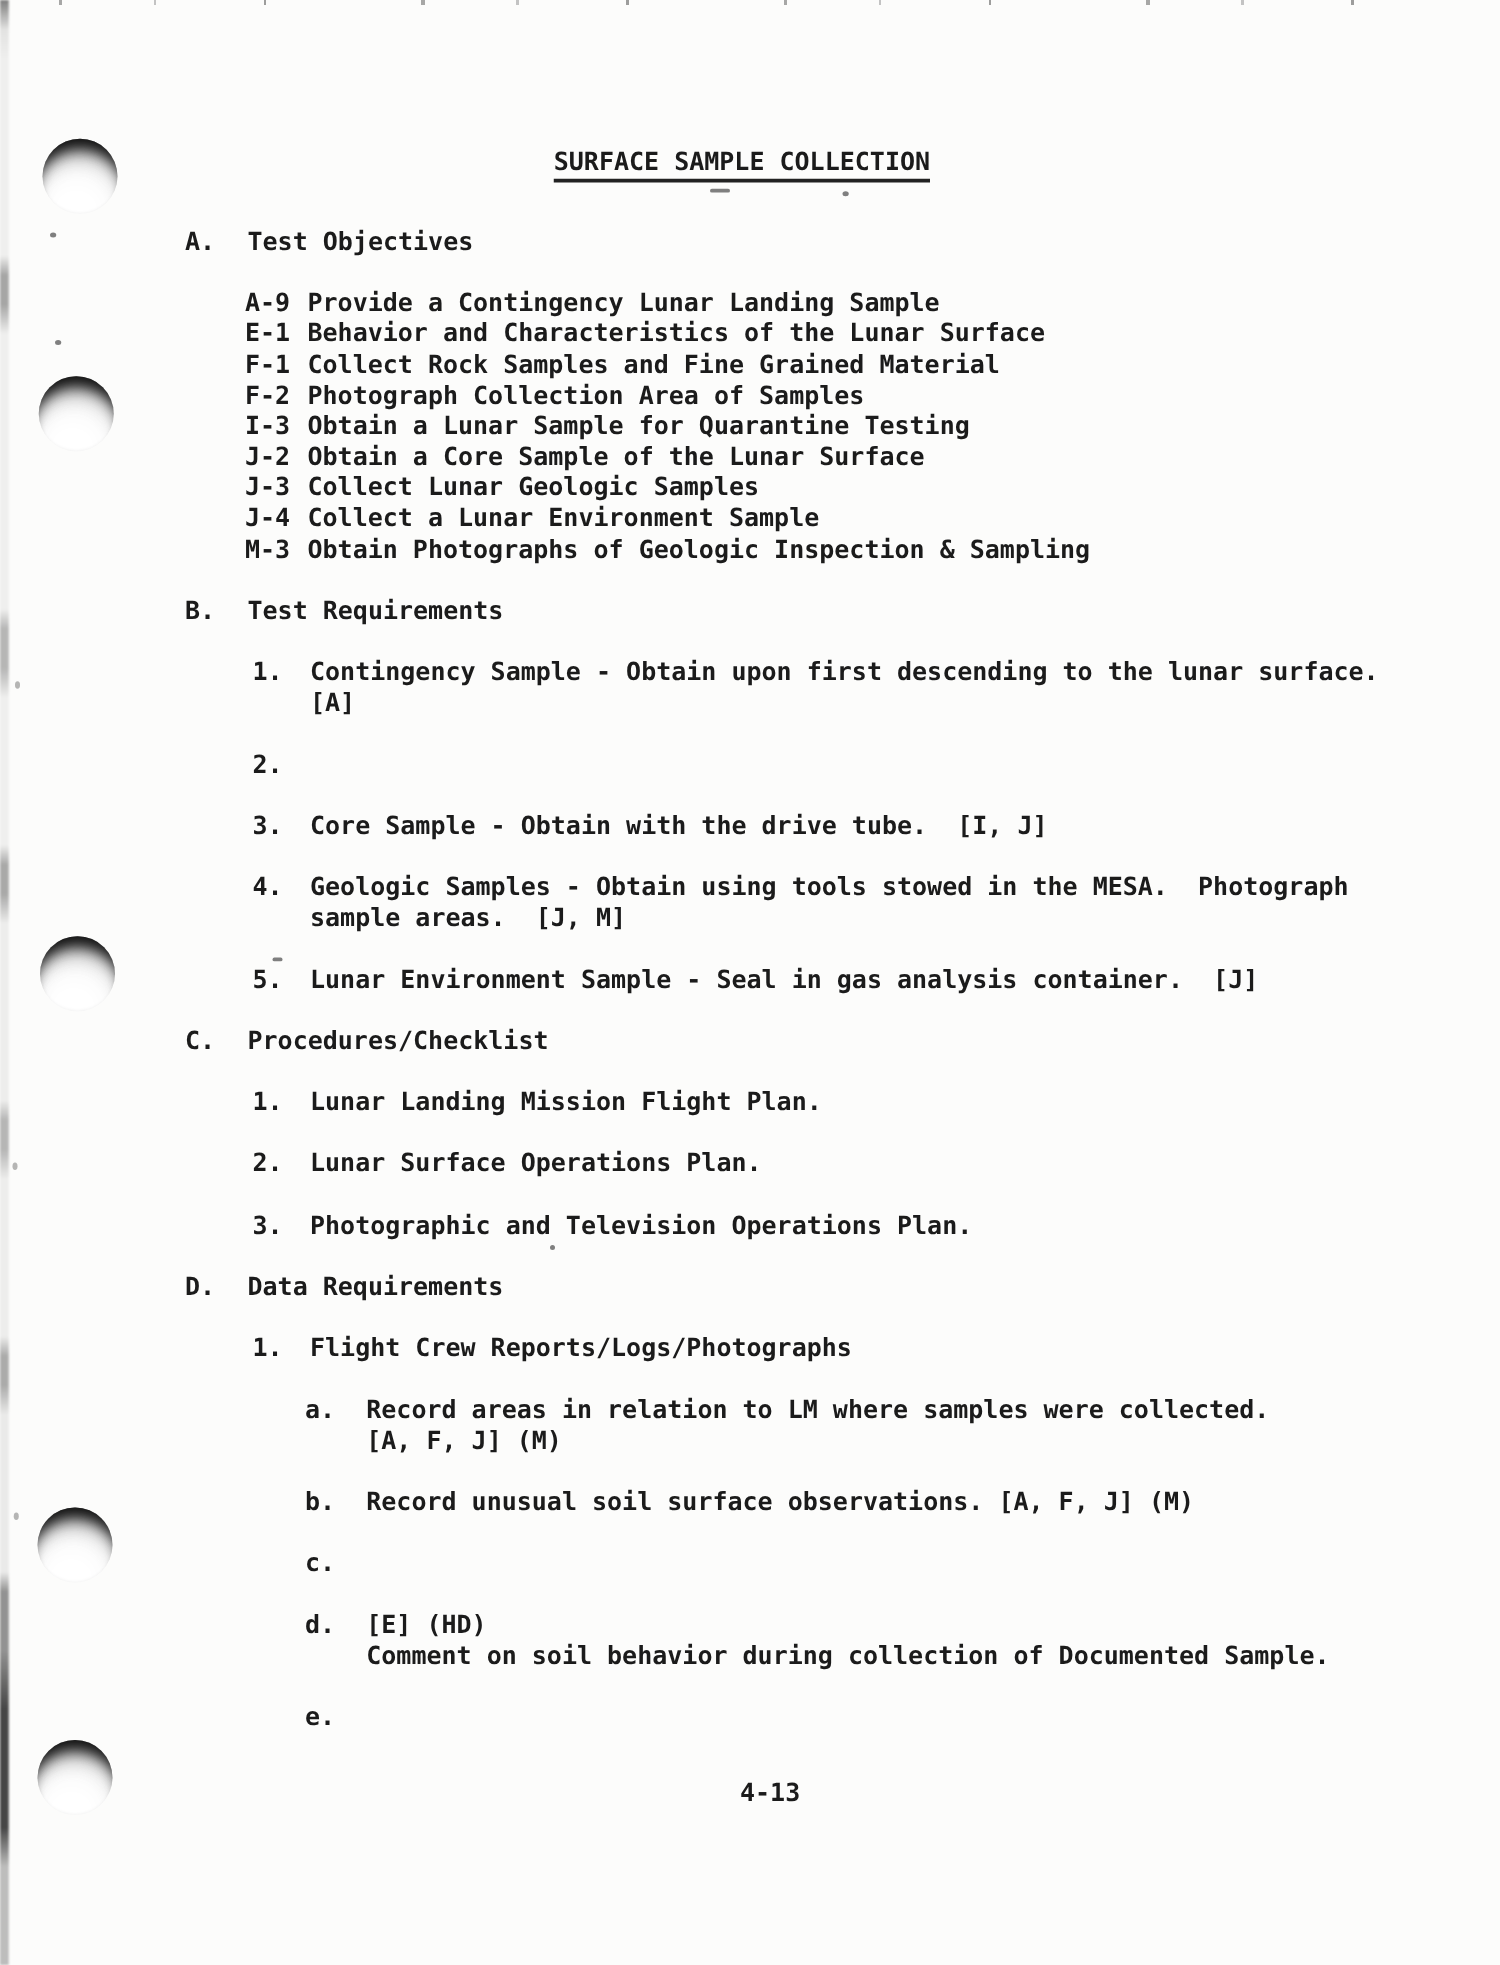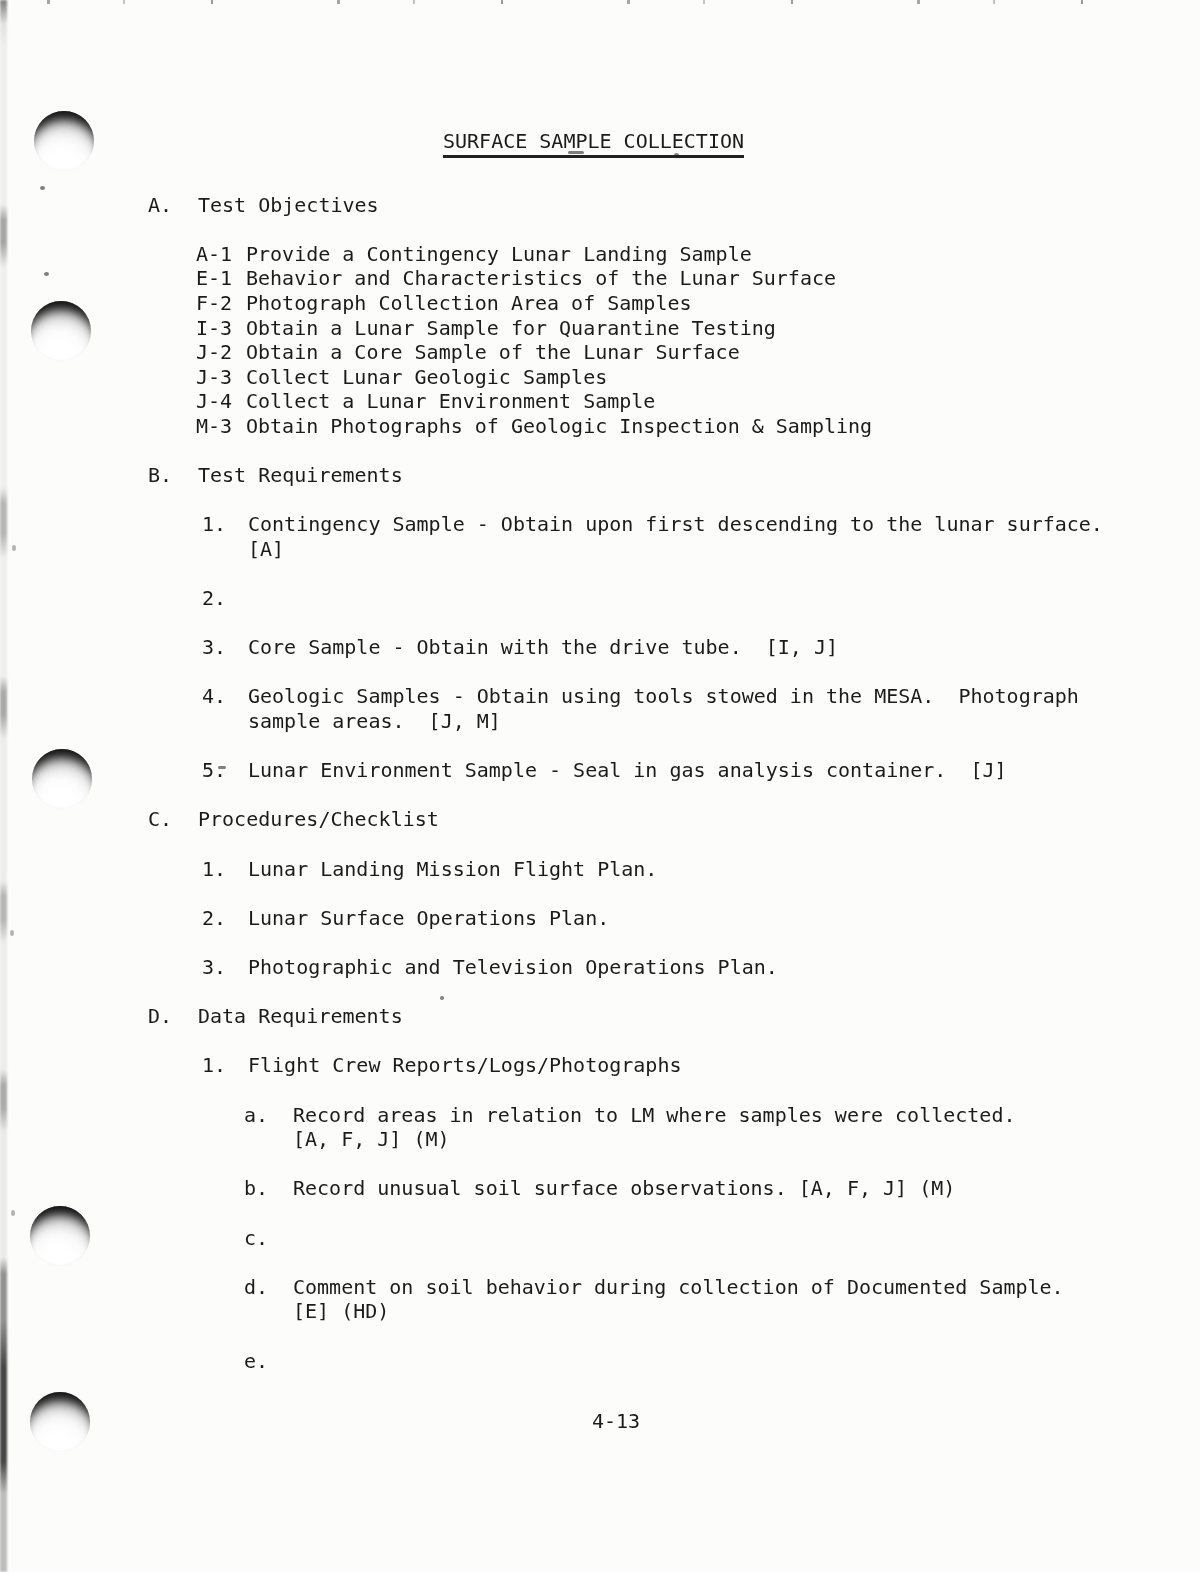--- a/index.html
+++ b/index.html
@@ -40,21 +40,21 @@
       inset 0 14px 10px -7px rgba(10,10,10,.92),
       inset 0 22px 16px -12px rgba(40,40,40,.55),
       inset -3px 28px 26px -18px rgba(90,90,90,.35),
       inset 0 -1px 3px -1px rgba(0,0,0,.07);
   }
   .speck{position:absolute;background:#4a4a4a;border-radius:50%;opacity:.7;pointer-events:none;}
 
   
   .content{
     position:absolute;left:148px;top:112px;width:1010px;
-    color:#1b1b1b;font-size:20px;font-weight:normal;line-height:24.6px;margin-top:12px;
+    color:#1b1b1b;font-size:20px;font-weight:bold;line-height:24.6px;
   }
   .tline{white-space:pre;}
   .title-row{margin-top:5px;padding-left:295px;}
   .doc-title{
     display:inline-block;white-space:pre;
     border-bottom:3px solid #222;padding-bottom:1px;
   }
   .sec{display:flex;margin-top:24.6px;}
   .sec-a{margin-top:35px;}
   .sec-label{width:50px;flex:none;}
@@ -94,26 +94,30 @@
   <div class="title-row">
     <span class="doc-title">SURFACE SAMPLE COLLECTION</span>
   </div>
 
   <div class="sec sec-a">
     <span class="sec-label tline">A.</span>
     <span class="tline">Test Objectives</span>
   </div>
   <div class="obj-list">
     <div class="obj">
-        <span class="obj-code tline">A-1</span>
+        <span class="obj-code tline">A-9</span>
         <span class="tline">Provide a Contingency Lunar Landing Sample</span>
       </div>
     <div class="obj">
         <span class="obj-code tline">E-1</span>
         <span class="tline">Behavior and Characteristics of the Lunar Surface</span>
+      </div>
+    <div class="obj">
+        <span class="obj-code tline">F-1</span>
+        <span class="tline">Collect Rock Samples and Fine Grained Material</span>
       </div>
     <div class="obj">
         <span class="obj-code tline">F-2</span>
         <span class="tline">Photograph Collection Area of Samples</span>
       </div>
     <div class="obj">
         <span class="obj-code tline">I-3</span>
         <span class="tline">Obtain a Lunar Sample for Quarantine Testing</span>
       </div>
     <div class="obj">
@@ -214,22 +218,22 @@
     <div>
       <div class="tline">Record unusual soil surface observations. [A, F, J] (M)</div>
     </div>
   </div>
   <div class="sub">
     <span class="sletter tline">c.</span>
   </div>
   <div class="sub">
     <span class="sletter tline">d.</span>
     <div>
+      <div class="tline">[E] (HD)</div>
       <div class="tline">Comment on soil behavior during collection of Documented Sample.</div>
-      <div class="tline">[E] (HD)</div>
     </div>
   </div>
   <div class="sub">
     <span class="sletter tline">e.</span>
   </div>
 
   <div class="pageno-row">
     <span class="tline">4-13</span>
   </div>
 

